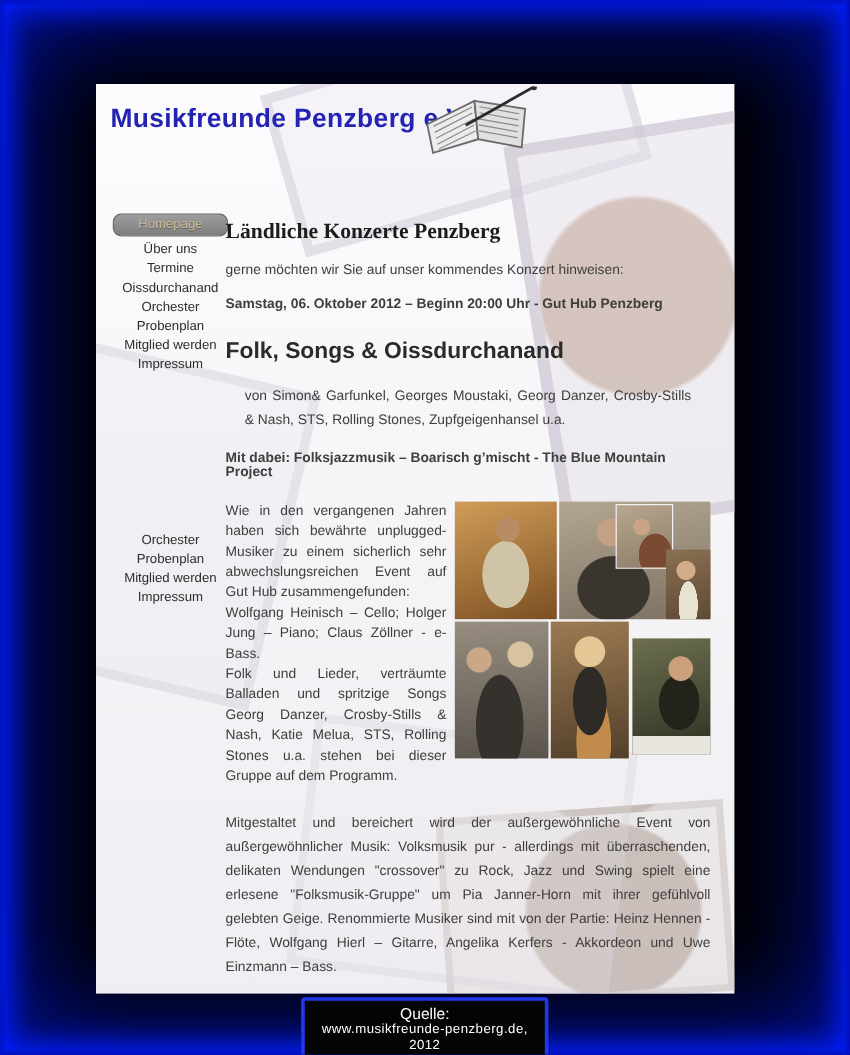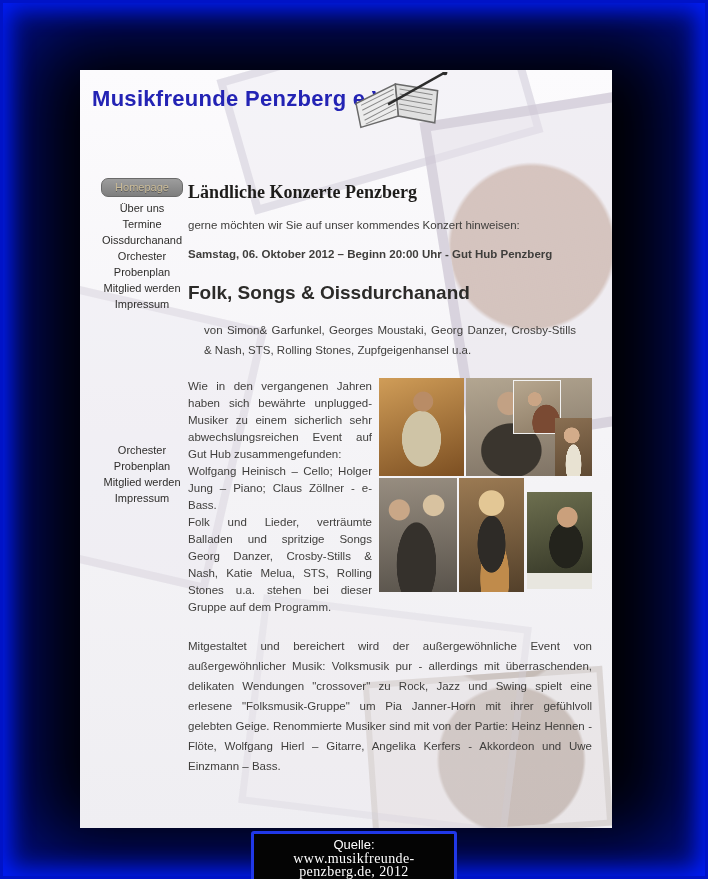--- a/index.html
+++ b/index.html
@@ -34,21 +34,21 @@
   .z{position:relative;z-index:1;}
   
   .site-title{position:absolute;left:12px;top:16px;font-size:22px;font-weight:bold;
     color:#2323b4;letter-spacing:.3px;white-space:nowrap;}
   .book-art{position:absolute;left:266px;top:2px;}
   
   .nav{position:absolute;left:6px;width:112px;text-align:center;font-size:11px;color:#2e2d2b;}
   .nav1{top:108px;} .nav2{top:372px;}
   .nav-item{display:block;margin:0 auto;padding:1.5px 0;cursor:pointer;line-height:13px;}
   .nav-item.active{
-    width:82px;background:linear-gradient(#9d9d9d,#7e7e7e);
+    width:96px;background:linear-gradient(#9d9d9d,#7e7e7e);
     border:1px solid #6a6a6a;border-radius:7px;color:#c9ba97;
     text-shadow:0 1px 0 rgba(0,0,0,.35);padding:2px 12px;margin-bottom:3px;}
   
   .content{position:absolute;left:108px;top:112px;width:404px;color:#3f3e3c;}
   h1.page-title{font-family:"Liberation Serif",serif;font-size:18px;font-weight:bold;
     color:#1d1c1a;margin:0 0 16px 0;}
   .intro{font-size:11.5px;margin:0 0 17px 0;}
   .date-line{font-size:11.5px;font-weight:600;margin:0 0 22px 0;}
   .date-line b{font-weight:800;}
   h2.event-title{font-size:19px;font-weight:bold;color:#2c2b29;margin:0 0 3px 0;}
@@ -94,21 +94,21 @@
       linear-gradient(165deg,#6d6f4f,#2e3022);}
   .bottom-block{margin-top:20px;font-size:11.5px;line-height:20px;text-align:justify;}
   .bottom-block p{margin:0;}
   
   .quelle{
     position:absolute;left:50%;top:831px;transform:translateX(-50%);
     width:206px;background:#040404;border:3px solid #2038e8;border-radius:3px;
     color:#fff;text-align:center;padding:3px 4px 5px 4px;z-index:2;
   }
   .quelle .q1{font-size:13px;line-height:15px;}
-  .quelle .q2{font-family:Liberation Serif, serif;font-size:14px;letter-spacing:.4px;line-height:13px;}
+  .quelle .q2{font-family:Liberation Sans, sans-serif;font-size:11px;letter-spacing:.4px;line-height:13px;}
 </style>
 </head>
 <body>
 
 <div class="stage">
 
   <div class="page">
     <div class="fresco fr1"></div>
     <div class="fresco fr2"></div>
     <div class="fresco fr3"></div>
@@ -147,20 +147,21 @@
       <span class="nav-item">Impressum</span>
     </nav>
 
     <div class="content z">
       <h1 class="page-title">Ländliche Konzerte Penzberg</h1>
       <p class="intro">gerne möchten wir Sie auf unser kommendes Konzert hinweisen:</p>
       <p class="date-line"><span>Samstag, 06. Oktober 2012 – Beginn 20:00 Uhr - </span><b>Gut Hub Penzberg</b></p>
 
       <h2 class="event-title">Folk, Songs &amp; Oissdurchanand</h2>
       <p class="artists">von Simon&amp; Garfunkel, Georges Moustaki, Georg Danzer, Crosby-Stills &amp; Nash, STS, Rolling Stones, Zupfgeigenhansel u.a.</p>
+      <p class="featuring">Mit dabei: Folksjazzmusik – Boarisch g’mischt - The Blue Mountain Project</p>
 
       <div class="two-col">
         <div class="left-col">
           <p>Wie in den vergangenen Jahren haben sich bewährte unplugged-Musiker zu einem sicherlich sehr abwechslungsreichen Event auf Gut Hub zusammengefunden:</p>
           <p>Wolfgang Heinisch – Cello; Holger Jung – Piano; Claus Zöllner - e-Bass.</p>
           <p>Folk und Lieder, verträumte Balladen und spritzige Songs Georg Danzer, Crosby-Stills &amp; Nash, Katie Melua, STS, Rolling Stones u.a. stehen bei dieser Gruppe auf dem Programm.</p>
         </div>
         <div class="collage">
           <div class="ph ph1"></div>
           <div class="ph ph2"></div>

